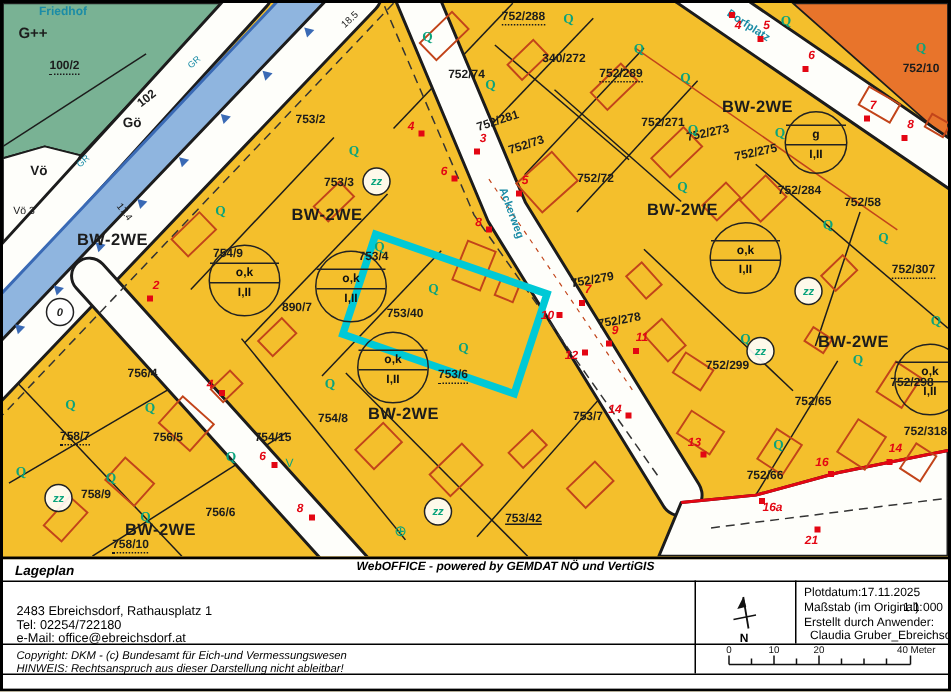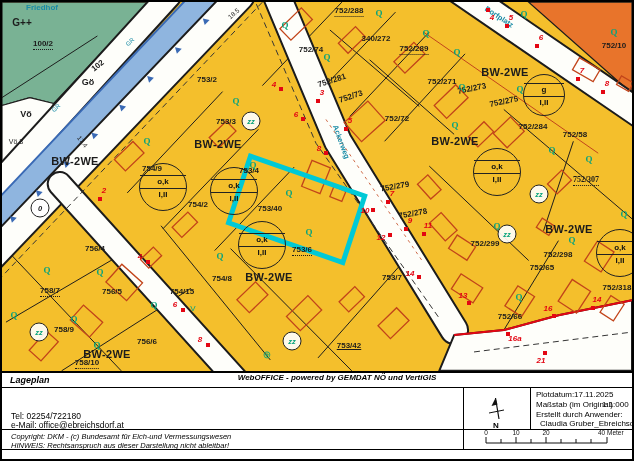--- a/index.html
+++ b/index.html
@@ -161,21 +161,21 @@
         <div class="lbl plbl u" style="left: 41px; top: 43px;">100/2</div>
         <div class="lbl plbl" style="left: 96px; top: 64px; transform: translate(-50%, -50%) rotate(-38deg);">102</div>
         <div class="lbl plbl" style="left: 205px; top: 78px;">753/2</div>
         <div class="lbl plbl" style="left: 224px; top: 120px;">753/3</div>
         <div class="lbl plbl" style="left: 247px; top: 169px;">753/4</div>
         <div class="lbl plbl" style="left: 268px; top: 207px;">753/40</div>
         <div class="lbl plbl u" style="left: 300px; top: 249px;">753/6</div>
         <div class="lbl plbl" style="left: 390px; top: 276px;">753/7</div>
         <div class="lbl plbl" style="left: 347px; top: 344px; text-decoration: underline;">753/42</div>
         <div class="lbl plbl" style="left: 150px; top: 167px;">754/9</div>
-        <div class="lbl plbl" style="left: 196px; top: 203px;">754/2</div>
+        <div class="lbl plbl" style="left: 196px; top: 203px;">890/7</div>
         <div class="lbl plbl" style="left: 220px; top: 277px;">754/8</div>
         <div class="lbl plbl" style="left: 180px; top: 290px;">754/15</div>
         <div class="lbl plbl" style="left: 93px; top: 247px;">756/4</div>
         <div class="lbl plbl" style="left: 110px; top: 290px;">756/5</div>
         <div class="lbl plbl" style="left: 145px; top: 340px;">756/6</div>
         <div class="lbl plbl u" style="left: 48px; top: 290px;">758/7</div>
         <div class="lbl plbl" style="left: 62px; top: 328px;">758/9</div>
         <div class="lbl plbl u" style="left: 85px; top: 362px;">758/10</div>
         <div class="lbl plbl u" style="left: 347px; top: 10px;">752/288</div>
         <div class="lbl plbl" style="left: 309px; top: 48px;">752/74</div>
@@ -183,25 +183,25 @@
         <div class="lbl plbl u" style="left: 412px; top: 48px;">752/289</div>
         <div class="lbl plbl" style="left: 330px; top: 79px; transform: translate(-50%, -50%) rotate(-18deg);">752/281</div>
         <div class="lbl plbl" style="left: 349px; top: 95px; transform: translate(-50%, -50%) rotate(-18deg);">752/73</div>
         <div class="lbl plbl" style="left: 395px; top: 117px;">752/72</div>
         <div class="lbl plbl" style="left: 440px; top: 80px;">752/271</div>
         <div class="lbl plbl" style="left: 470px; top: 87px; transform: translate(-50%, -50%) rotate(-12deg);">752/273</div>
         <div class="lbl plbl" style="left: 502px; top: 100px; transform: translate(-50%, -50%) rotate(-12deg);">752/275</div>
         <div class="lbl plbl" style="left: 531px; top: 125px;">752/284</div>
         <div class="lbl plbl" style="left: 612px; top: 44px;">752/10</div>
         <div class="lbl plbl" style="left: 573px; top: 133px;">752/58</div>
-        <div class="lbl plbl u" style="left: 584px; top: 179px; font-family: Liberation Serif, serif;">752/307</div>
+        <div class="lbl plbl u" style="left: 607px; top: 179px;">752/307</div>
         <div class="lbl plbl" style="left: 393px; top: 185px; transform: translate(-50%, -50%) rotate(-10deg);">752/279</div>
         <div class="lbl plbl" style="left: 411px; top: 212px; transform: translate(-50%, -50%) rotate(-10deg);">752/278</div>
         <div class="lbl plbl" style="left: 483px; top: 242px;">752/299</div>
-        <div class="lbl plbl" style="left: 556px; top: 253px;">752/298</div>
+        <div class="lbl plbl" style="left: 606px; top: 253px;">752/298</div>
         <div class="lbl plbl" style="left: 540px; top: 266px;">752/65</div>
         <div class="lbl plbl" style="left: 508px; top: 315px;">752/66</div>
         <div class="lbl plbl" style="left: 615px; top: 286px;">752/318</div>
         <div class="lbl zone" style="left: 73px; top: 159px;">BW-2WE</div>
         <div class="lbl zone" style="left: 216px; top: 142px;">BW-2WE</div>
         <div class="lbl zone" style="left: 453px; top: 139px;">BW-2WE</div>
         <div class="lbl zone" style="left: 503px; top: 70px;">BW-2WE</div>
         <div class="lbl zone" style="left: 567px; top: 227px;">BW-2WE</div>
         <div class="lbl zone" style="left: 267px; top: 275px;">BW-2WE</div>
         <div class="lbl zone" style="left: 105px; top: 352px;">BW-2WE</div>
@@ -338,20 +338,21 @@
         <div class="lbl misc" style="left: 80px; top: 140px; font-size: 6.5px; transform: translate(-50%, -50%) rotate(52deg);">17.4</div>
         <div class="lbl misc" style="left: 191px; top: 307px; font-size: 8px; color: rgb(10, 163, 124);">V</div>
         <div class="lbl misc" style="left: 265px; top: 353px; font-size: 10px; color: rgb(10, 163, 124);">⊕</div>
       </div>
   </div>
 
   <div id="footer">
     <div id="lageplan" class="f-text">Lageplan</div>
     <div class="hl" style="top:14px"></div>
 
+    <div id="org-addr" class="f-text">2483 Ebreichsdorf, Rathausplatz 1</div>
     <div id="org-tel" class="f-text">Tel: 02254/722180</div>
     <div id="org-mail" class="f-text">e-Mail: office@ebreichsdorf.at</div>
 
     <div class="vl" style="left:461px;top:14px;height:62px"></div>
     <div class="vl" style="left:528px;top:14px;height:42px"></div>
 
     <svg style="position:absolute;left:478px;top:16px" width="36" height="42" viewBox="0 0 36 42">
       <line x1="19" y1="30" x2="15.5" y2="9" stroke="#111" stroke-width="1.2"></line>
       <polygon points="15.5,9 11.5,17 17.5,15.5" fill="#111"></polygon>
       <line x1="9" y1="24" x2="24" y2="21" stroke="#111" stroke-width="1"></line>

